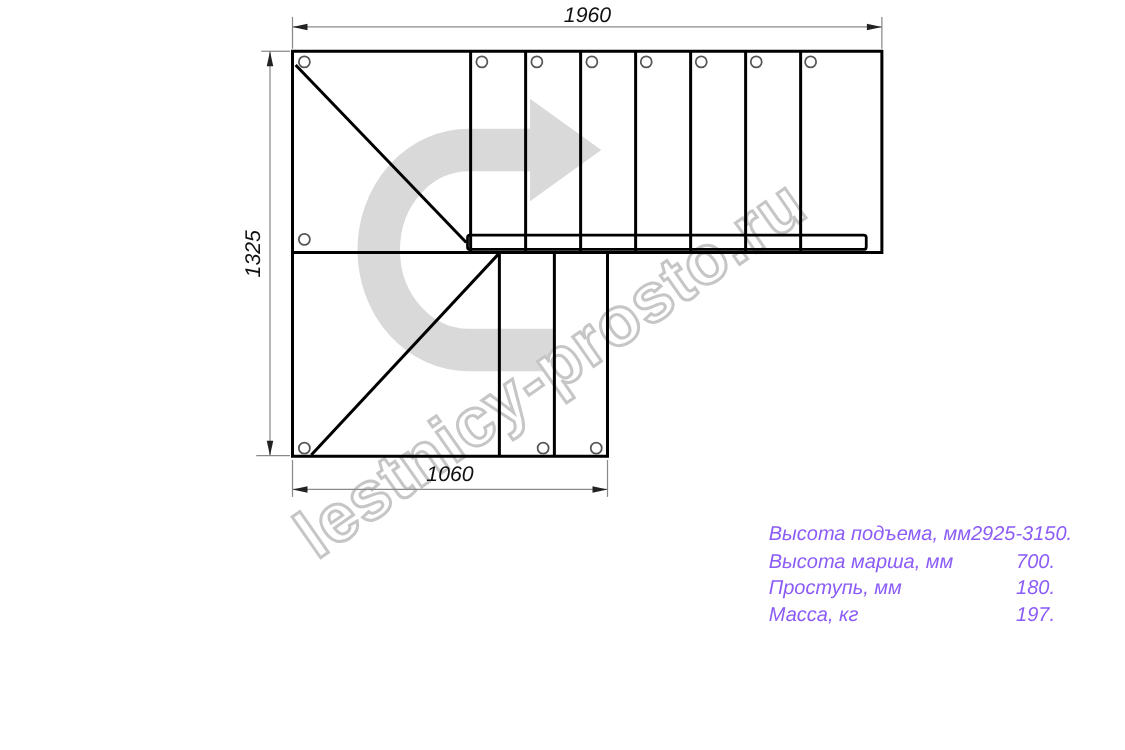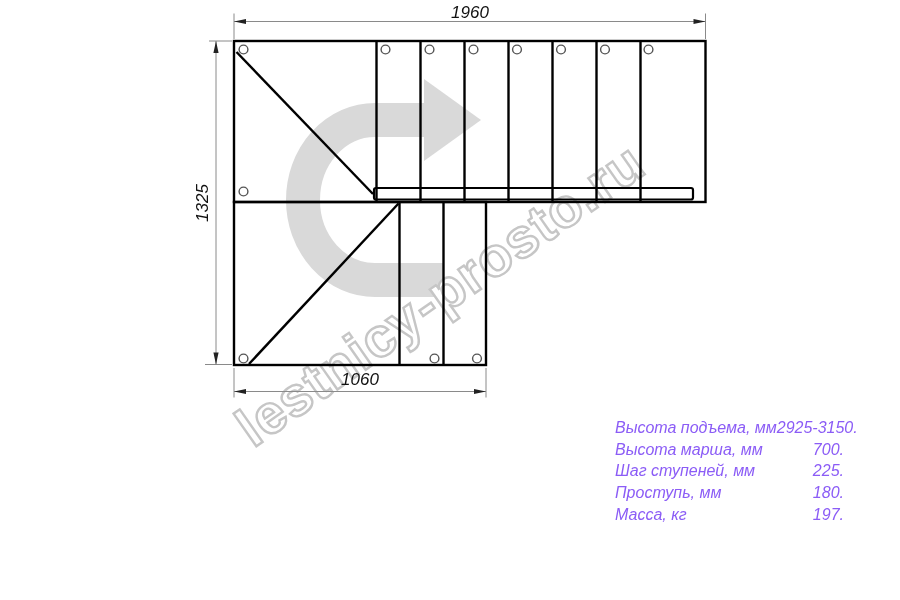--- a/index.html
+++ b/index.html
@@ -128,24 +128,20 @@
   <div class="specs">
     <div class="spec-row">
       <span class="lbl">Высота подъема, мм</span>
       <span class="val">2925-3150.</span>
     </div>
     <div class="spec-row">
       <span class="lbl">Высота марша, мм</span>
       <span class="val">700.</span>
     </div>
     <div class="spec-row">
-      <span class="lbl">Шаг ступеней, мм</span>
-      <span class="val">225.</span>
-    </div>
-    <div class="spec-row">
       <span class="lbl">Проступь, мм</span>
       <span class="val">180.</span>
     </div>
     <div class="spec-row">
       <span class="lbl">Масса, кг</span>
       <span class="val">197.</span>
     </div>
   </div>
 
 </div>

